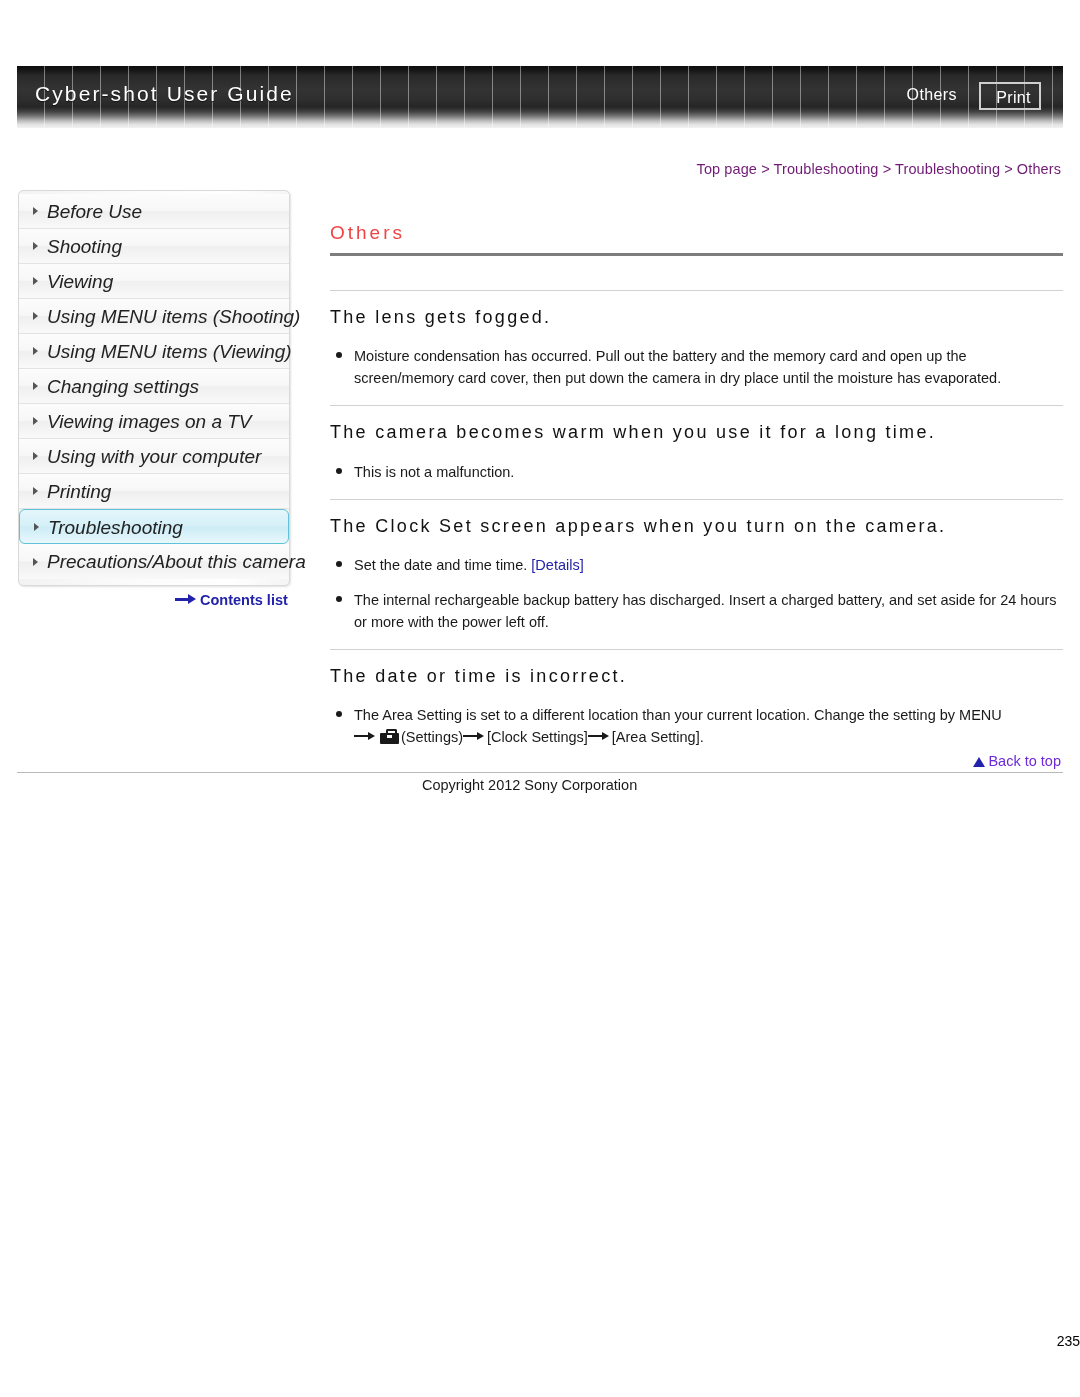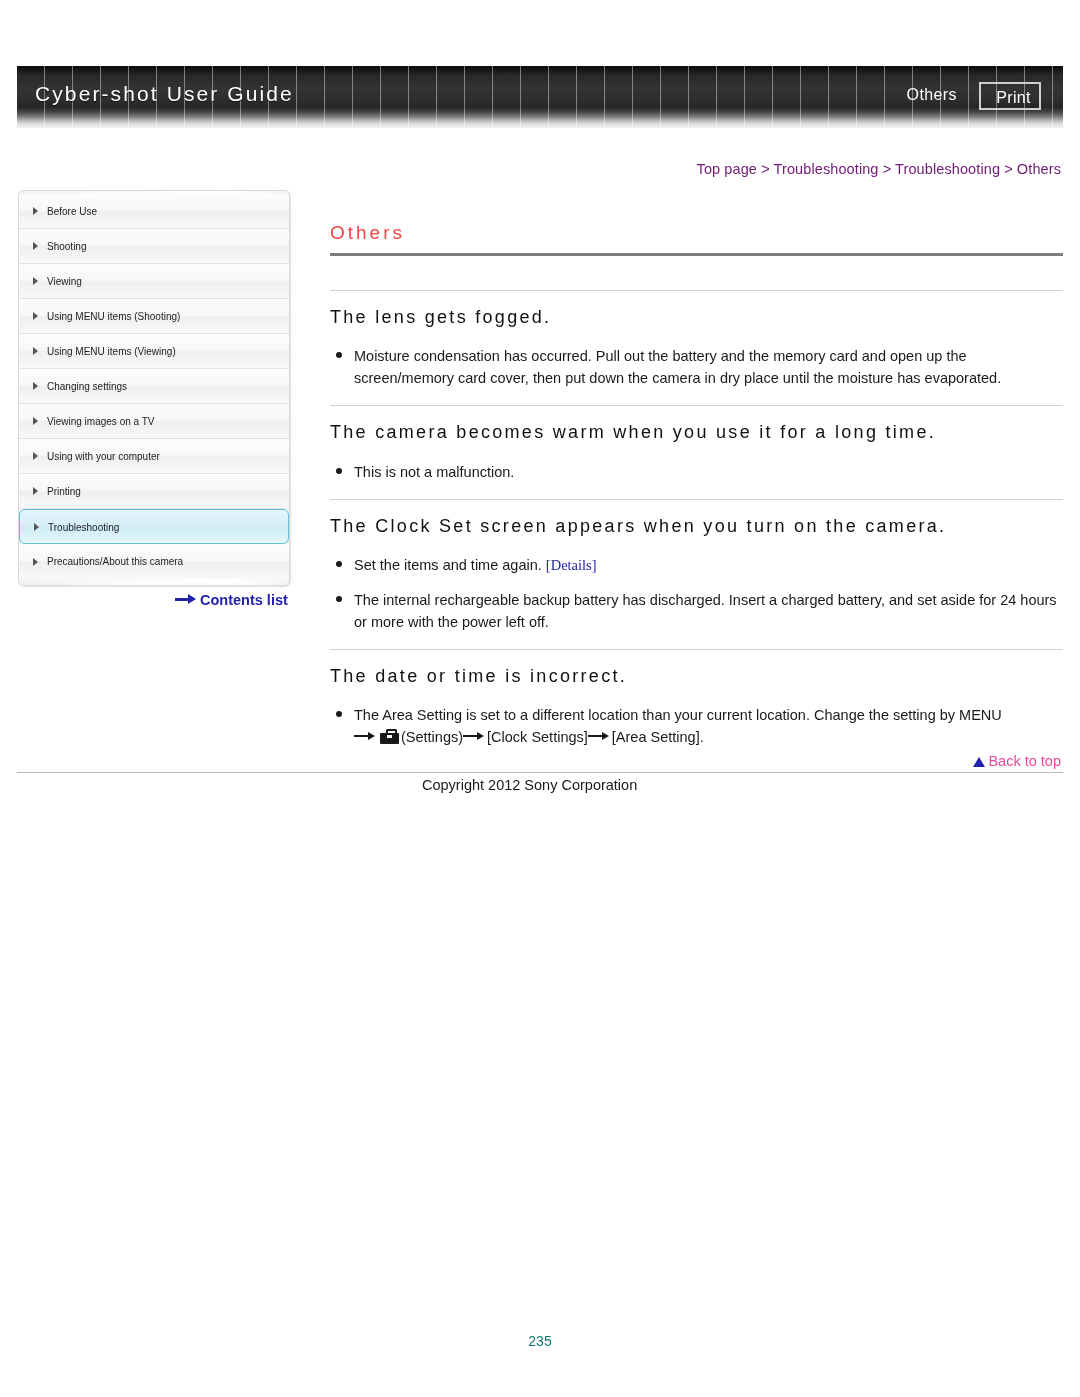--- a/index.html
+++ b/index.html
@@ -109,26 +109,27 @@
     border-radius: 5px;
     box-shadow: 1px 1px 2px rgba(0,0,0,0.12);
     box-sizing: border-box;
     padding: 3px 0 6px 0;
   }
   .nav-item {
     position: relative;
     height: 35px;
     line-height: 35px;
     padding-left: 28px;
-    font-size: 10px;
+    font-size: 19px;
     color: #222222;
     border-bottom: 1px solid #e3e3e3;
     background: linear-gradient(to bottom, #fcfcfc 0%, #f7f7f7 48%, #efefef 52%, #f9f9f9 100%);
     box-sizing: border-box;
     white-space: nowrap;
+    font-style: italic;
   }
   .nav-item:last-child { border-bottom: none; }
   .nav-item .tri {
     position: absolute;
     left: 14px;
     top: 50%;
     margin-top: -4px;
     width: 0; height: 0;
     border-left: 5px solid #555555;
     border-top: 4px solid transparent;
@@ -216,21 +217,21 @@
   }
   .bullet-row .dot {
     position: absolute;
     left: 6px;
     top: 7px;
     width: 6px;
     height: 6px;
     border-radius: 50%;
     background: #1a1a1a;
   }
-  .link { color: #2222aa; font-family: Liberation Serif, serif; }
+  .link { color: #2222aa; }
   .section-block { margin-bottom: 16px; }
 
   .inline-arrow {
     display: inline-block;
     position: relative;
     width: 24px;
     height: 10px;
     vertical-align: 1px;
   }
   .inline-arrow::before {
@@ -278,21 +279,21 @@
     width: 5px; height: 3px;
     background: #ffffff;
   }
 
   
   #back-to-top {
     position: absolute;
     right: 19px;
     top: 753px;
     font-size: 14.5px;
-    color: #ec4899;
+    color: #6d28d9;
     white-space: nowrap;
   }
   #back-to-top .uptri {
     display: inline-block;
     width: 0; height: 0;
     border-bottom: 10px solid #2222aa;
     border-left: 6px solid transparent;
     border-right: 6px solid transparent;
     margin-right: 3px;
     vertical-align: -1px;
@@ -311,23 +312,23 @@
     top: 777px;
     font-size: 14.5px;
     color: #1a1a1a;
     white-space: nowrap;
   }
   #page-number {
     position: absolute;
     left: 0;
     top: 1333px;
     width: 1080px;
-    text-align: center;
+    text-align: right;
     font-size: 14px;
-    color: #0f766e;
+    color: #000000;
   }
 </style>
 </head>
 <body>
 
 <div id="header-banner">
   <div id="header-stripes"></div>
   <div id="header-title">Cyber-shot User Guide</div>
   <div id="header-search">Others</div>
   <div id="header-print">Print</div>
@@ -407,21 +408,21 @@
       <span class="dot"></span>
       <span>This is not a malfunction.</span>
     </div>
   </div>
 
   <div class="section-block">
     <div class="rule-light"></div>
     <div class="section-title">The Clock Set screen appears when you turn on the camera.</div>
     <div class="bullet-row">
       <span class="dot"></span>
-      <span>Set the items and time again. </span><span class="link">[Details]</span>
+      <span>Set the date and time time. </span><span class="link">[Details]</span>
     </div>
     <div class="bullet-row">
       <span class="dot"></span>
       <span>The internal rechargeable backup battery has discharged. Insert a charged battery, and set aside for 24 hours or more with the power left off.</span>
     </div>
   </div>
 
   <div class="section-block">
     <div class="rule-light"></div>
     <div class="section-title">The date or time is incorrect.</div>

